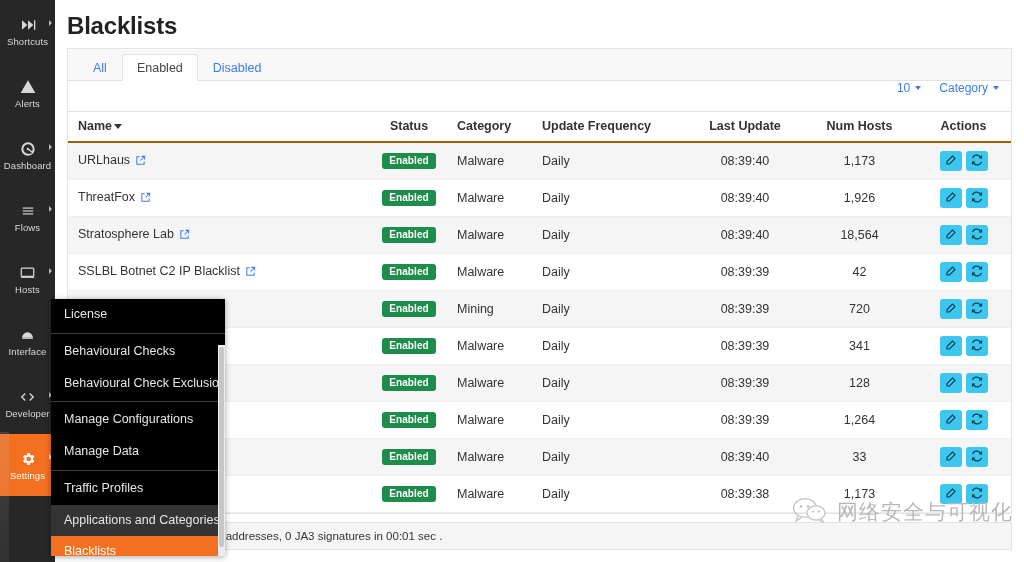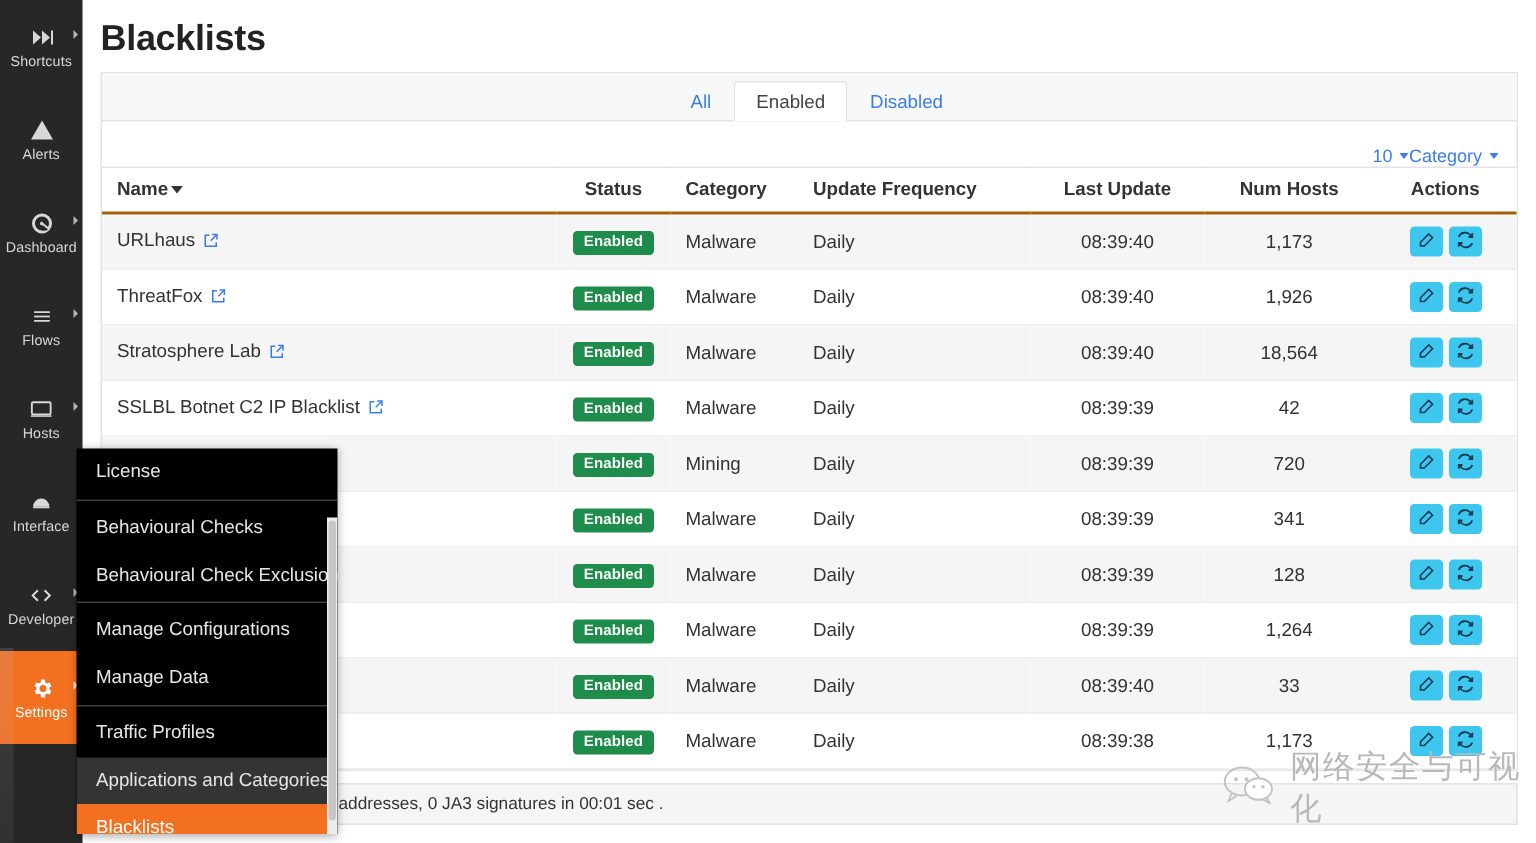--- a/index.html
+++ b/index.html
@@ -58,40 +58,40 @@
     position: absolute; left: 12px; top: 48px;
     width: 945px; height: 466px;
     border: 1px solid #e3e3e3;
     background: #fff;
   }
 
   
   #tabs {
     height: 32px; background: #f8f8f8;
     border-bottom: 1px solid #e3e3e3;
-    display: flex; align-items: flex-end; padding-left: 10px; justify-content: center;
+    display: flex; align-items: flex-end; padding-left: 10px;
   }
   .tab {
     font-size: 12.5px; color: #3a7cec;
     padding: 7px 14px 6px 14px;
     cursor: pointer; line-height: 1;
     position: relative; top: 1px;
     border: 1px solid transparent;
   }
   .tab.active {
     color: #444; background:#fff;
     border-color: #e3e3e3; border-bottom-color: #fff;
     border-radius: 3px 3px 0 0;
   }
 
   
   #controls {
     height: 30px;
-    display: flex; justify-content: flex-end; align-items: flex-end;
-    padding-right: 12px; 
+    display: flex; justify-content: flex-end; align-items: flex-start;
+    padding-right: 12px; gap: 18px;
     font-size: 12px; color: #3a7cec;
   }
   .ctrl { cursor: pointer; display:flex; align-items:center; gap:5px; }
   .caret-dn {
     width:0;height:0;
     border-left:3.5px solid transparent; border-right:3.5px solid transparent;
     border-top:4px solid #3a7cec;
   }
 
   
@@ -147,21 +147,21 @@
     width: 945px; height: 28px;
     background: #f5f5f5; border: 1px solid #e3e3e3;
     display: flex; align-items: center;
     padding-left: 14px;
     font-size: 11.5px; color: #333;
     overflow: hidden;
   }
 
   
   #watermark {
-    position: absolute; left: 760px; top: 497px;
+    position: absolute; left: 737px; top: 497px;
     display: flex; align-items: center; gap: 9px;
     color: #b9b9b9; z-index: 30;
     pointer-events: none;
   }
   #watermark .wm-text {
     font-size: 21px; letter-spacing: 1px;
     color: #b8b8b8;
     font-family: "DejaVu Sans", sans-serif;
   }
 

